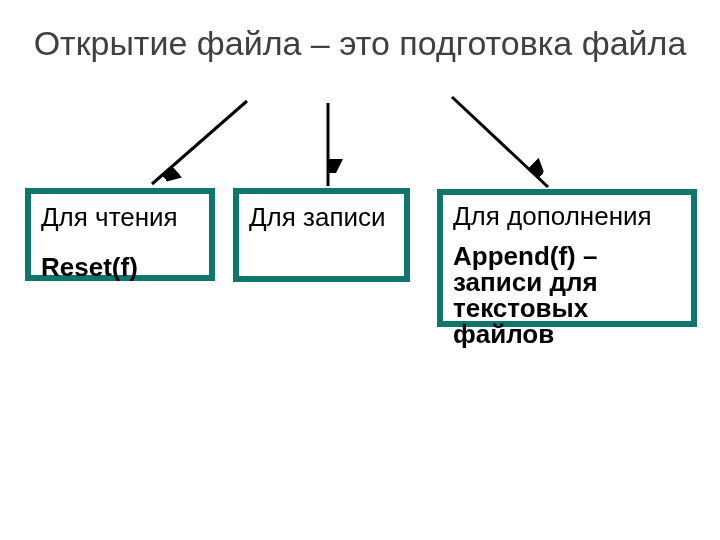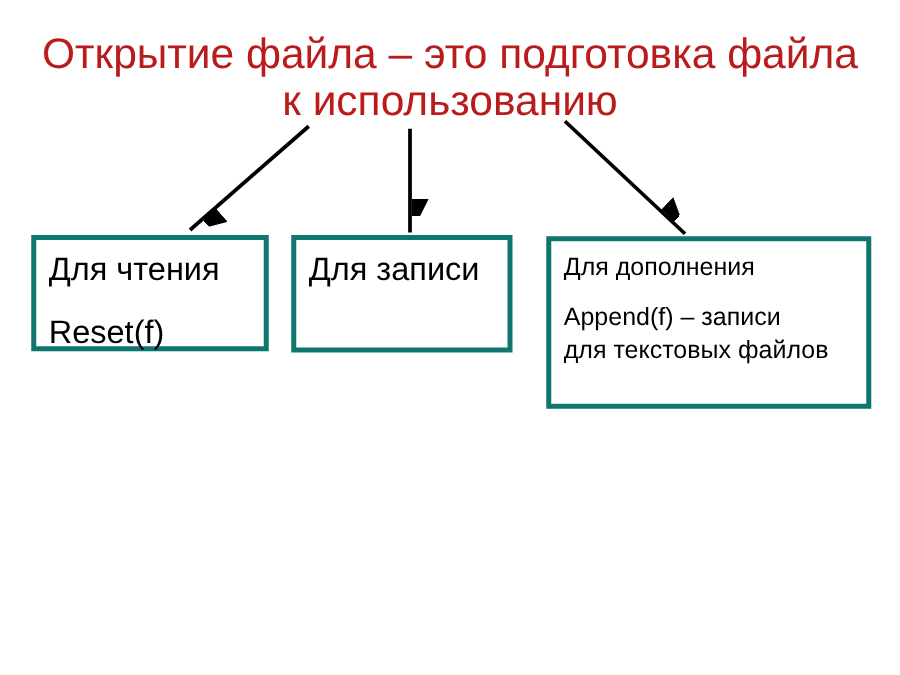--- a/index.html
+++ b/index.html
@@ -18,57 +18,56 @@
   }
   .title {
     position: absolute;
     left: 0;
     right: 0;
     top: 24px;
     text-align: center;
     font-size: 34px;
     line-height: 38px;
     font-weight: 400;
-    color: #b91c1c;
+    color: #404040;
   }
   .arrows {
     position: absolute;
     left: 0;
     top: 0;
     width: 720px;
     height: 540px;
     pointer-events: none;
   }
   .box {
     position: absolute;
     box-sizing: border-box;
-    border: 4px solid #0f766e;
+    border: 6px solid #0f766e;
     background: #ffffff;
     padding: 8px 10px;
     font-size: 26px;
     line-height: 30px;
   }
   .box .heading { margin: 0; }
-  .box .command { margin: 20px 0 0 0; }
+  .box .command { margin: 20px 0 0 0; font-weight: bold; }
   .box-read   { left: 25px;  top: 188px; width: 190px; height: 93px; }
   .box-write  { left: 233px; top: 188px; width: 177px; height: 94px; }
   .box-append {
     left: 437px; top: 189px; width: 260px; height: 138px;
-    font-size: 20px; line-height: 26px;
+    font-size: 26px; line-height: 26px;
   }
   .box-append .command { margin-top: 14px; max-width: 212px; }
 </style>
 </head>
 <body>
 
 <div class="slide">
 
   <div class="title">
     <div>Открытие файла – это подготовка файла</div>
-    <div>к использованию</div>
   </div>
 
   <svg class="arrows" viewBox="0 0 720 540" xmlns="http://www.w3.org/2000/svg">
     <defs>
       <marker id="arrowhead" markerWidth="4.6" markerHeight="4.6" refX="9" refY="5" orient="auto">
         <path d="M0,0 L10,5 L0,10 Z" fill="#000000"></path>
       </marker>
     </defs>
     <line x1="247" y1="101" x2="152" y2="184" stroke="#000000" stroke-width="3" marker-end="url(#arrowhead)"></line>
     <line x1="328" y1="103" x2="328" y2="186" stroke="#000000" stroke-width="3" marker-end="url(#arrowhead)"></line>

